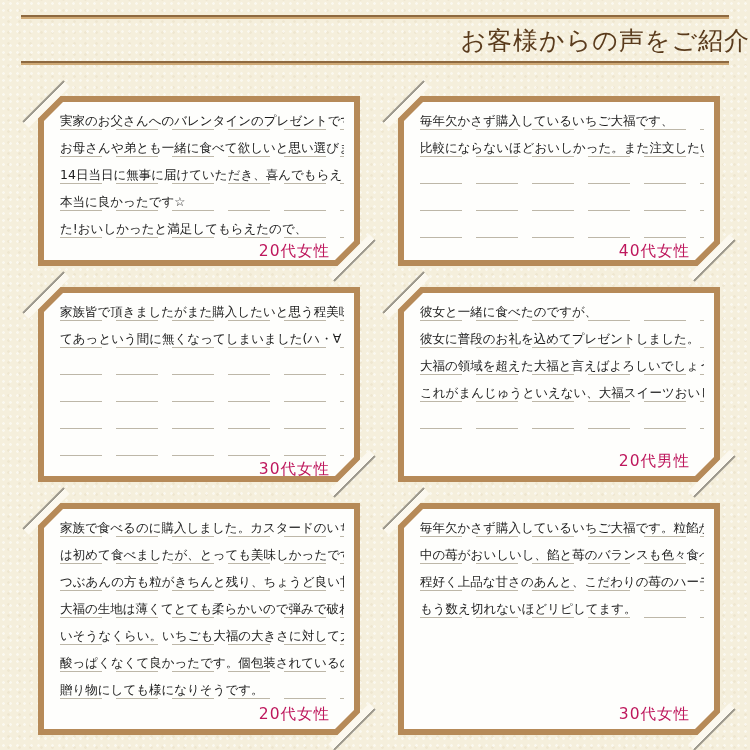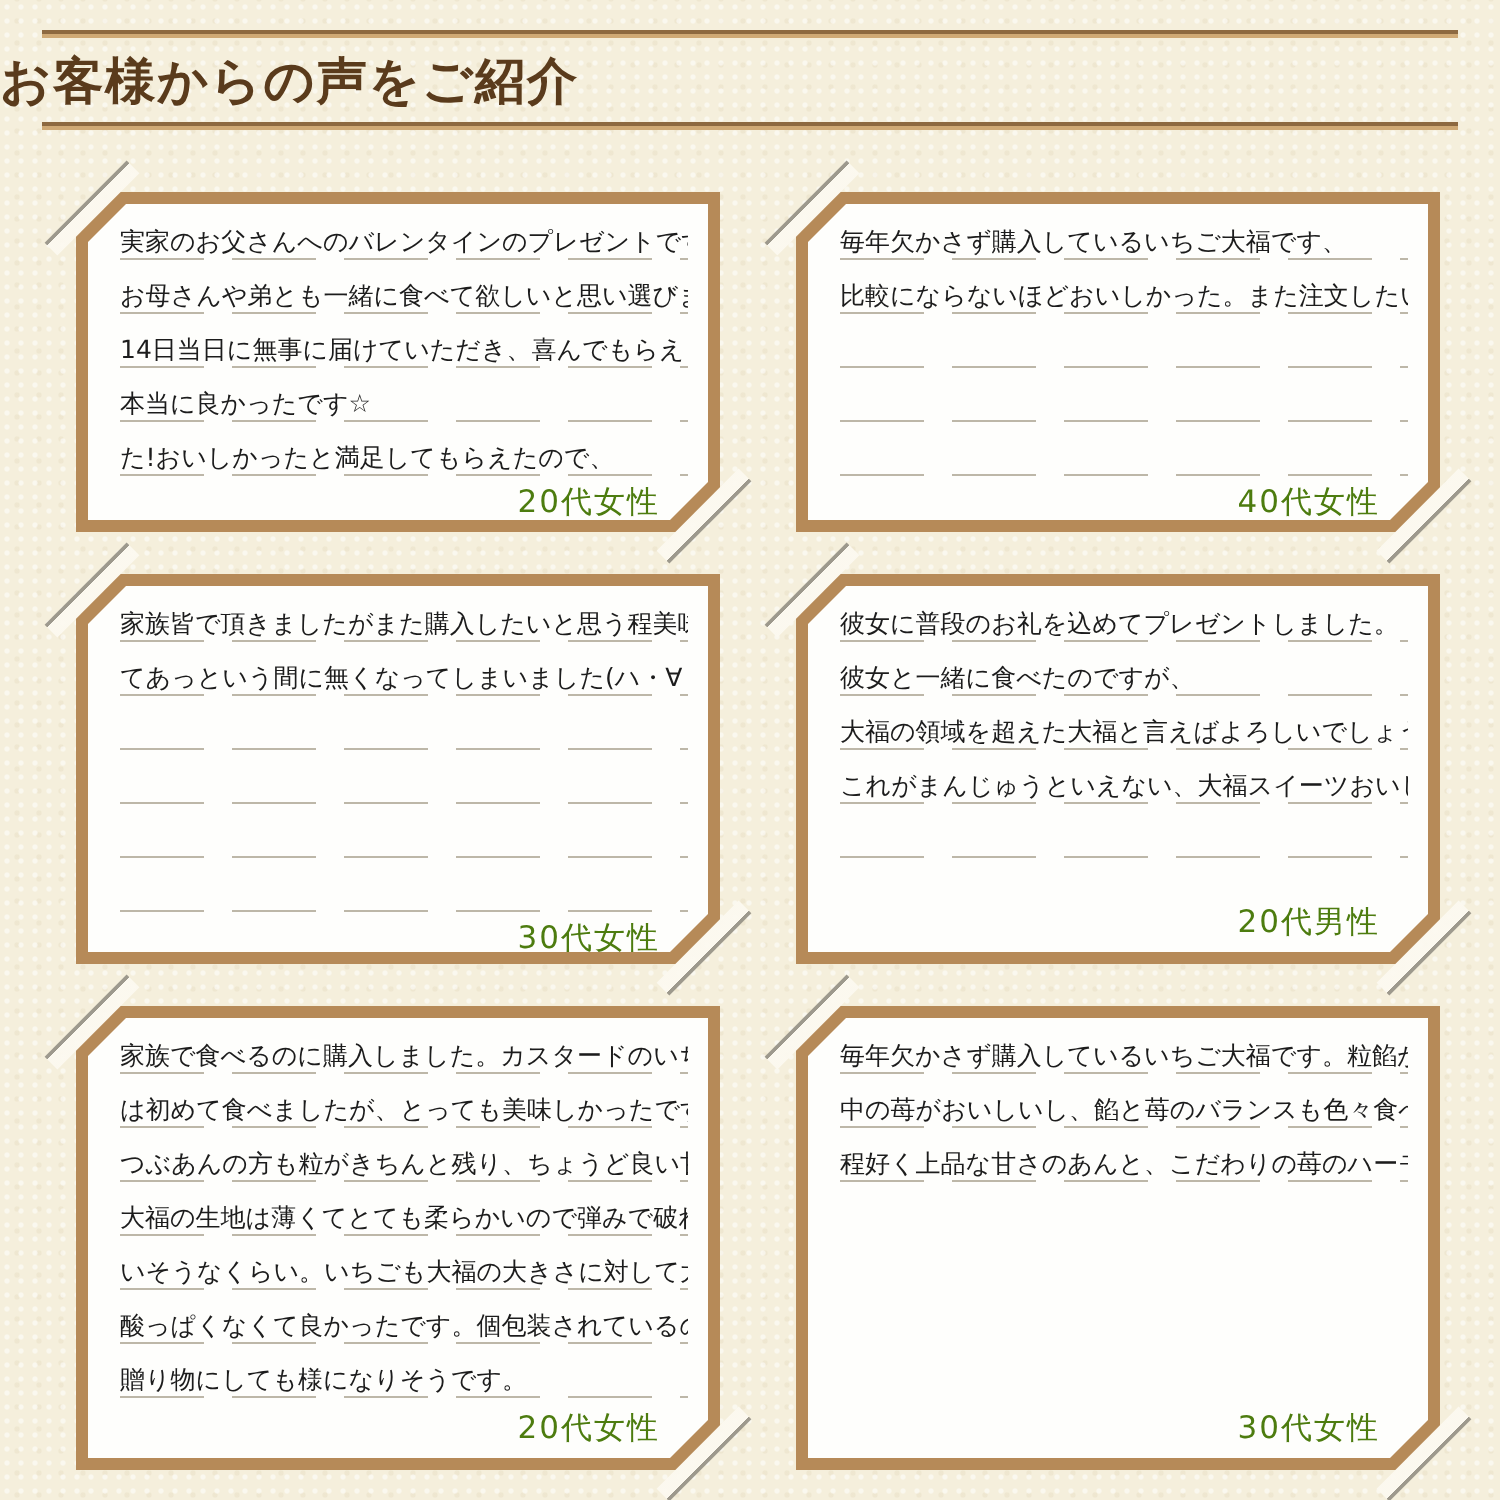--- a/index.html
+++ b/index.html
@@ -15,22 +15,22 @@
   }
 
   
   .header { padding-top: 15px; }
   .rule {
     height: 4px; margin: 0 21px;
     background: linear-gradient(to bottom, #8d6940 0 2px, #cfa975 2px 4px);
   }
   .page-title {
     margin: 5px 0 4px 0;
-    text-align: left;
-    font-size: 25px; font-weight: bold;
+    text-align: right;
+    font-size: 25px; font-weight: normal;
     letter-spacing: 1px;
     color: #5a3b1c;
   }
 
   
   .grid {
     margin: 31px 0 0 38px;
     display: grid;
     grid-template-columns: 322px 322px;
     grid-template-rows: 170px 195px 232px;
@@ -65,21 +65,21 @@
     height: 27px; line-height: 27px;
     font-size: 12.5px; color: #1c1c1c;
     white-space: nowrap; overflow: hidden;
     background-image: repeating-linear-gradient(90deg, #bdb7a8 0 42px, transparent 42px 56px);
     background-size: 100% 1px;
     background-repeat: no-repeat;
     background-position: 0 calc(100% - 4px);
   }
   .author {
     align-self: flex-end;
-    font-size: 15.5px; color: #4d7c0f;
+    font-size: 15.5px; color: #be185d;
     padding-right: 14px; line-height: 18px; height: 18px;
     letter-spacing: 1px;
     margin-left: 36px;
   }
 
   
   .fold {
     position: absolute; width: 58px; height: 9px; pointer-events: none;
   }
   .fold-tl {
@@ -153,22 +153,22 @@
     </div>
     <span class="fold fold-tl"></span>
     <span class="fold fold-br"></span>
   </div>
 
   <div class="cell">
     <div class="card-frame"></div>
     <div class="card-paper"></div>
     <div class="card-content">
       <div class="lines">
+          <div class="line">彼女と一緒に食べたのですが、</div>
           <div class="line">彼女に普段のお礼を込めてプレゼントしました。</div>
-          <div class="line">彼女と一緒に食べたのですが、</div>
           <div class="line">大福の領域を超えた大福と言えばよろしいでしょうか。</div>
           <div class="line">これがまんじゅうといえない、大福スイーツおいしいです。</div>
           <div class="line"></div>
         </div>
       <div class="author">20代男性</div>
     </div>
     <span class="fold fold-tl"></span>
     <span class="fold fold-br"></span>
   </div>
 
@@ -192,19 +192,20 @@
   </div>
 
   <div class="cell">
     <div class="card-frame"></div>
     <div class="card-paper"></div>
     <div class="card-content">
       <div class="lines">
           <div class="line">毎年欠かさず購入しているいちご大福です。粒餡が</div>
           <div class="line">中の苺がおいしいし、餡と苺のバランスも色々食べた</div>
           <div class="line">程好く上品な甘さのあんと、こだわりの苺のハーモニー</div>
+          <div class="line">もう数え切れないほどリピしてます。</div>
         </div>
       <div class="author">30代女性</div>
     </div>
     <span class="fold fold-tl"></span>
     <span class="fold fold-br"></span>
   </div>
 </div>
 
 </body></html>

